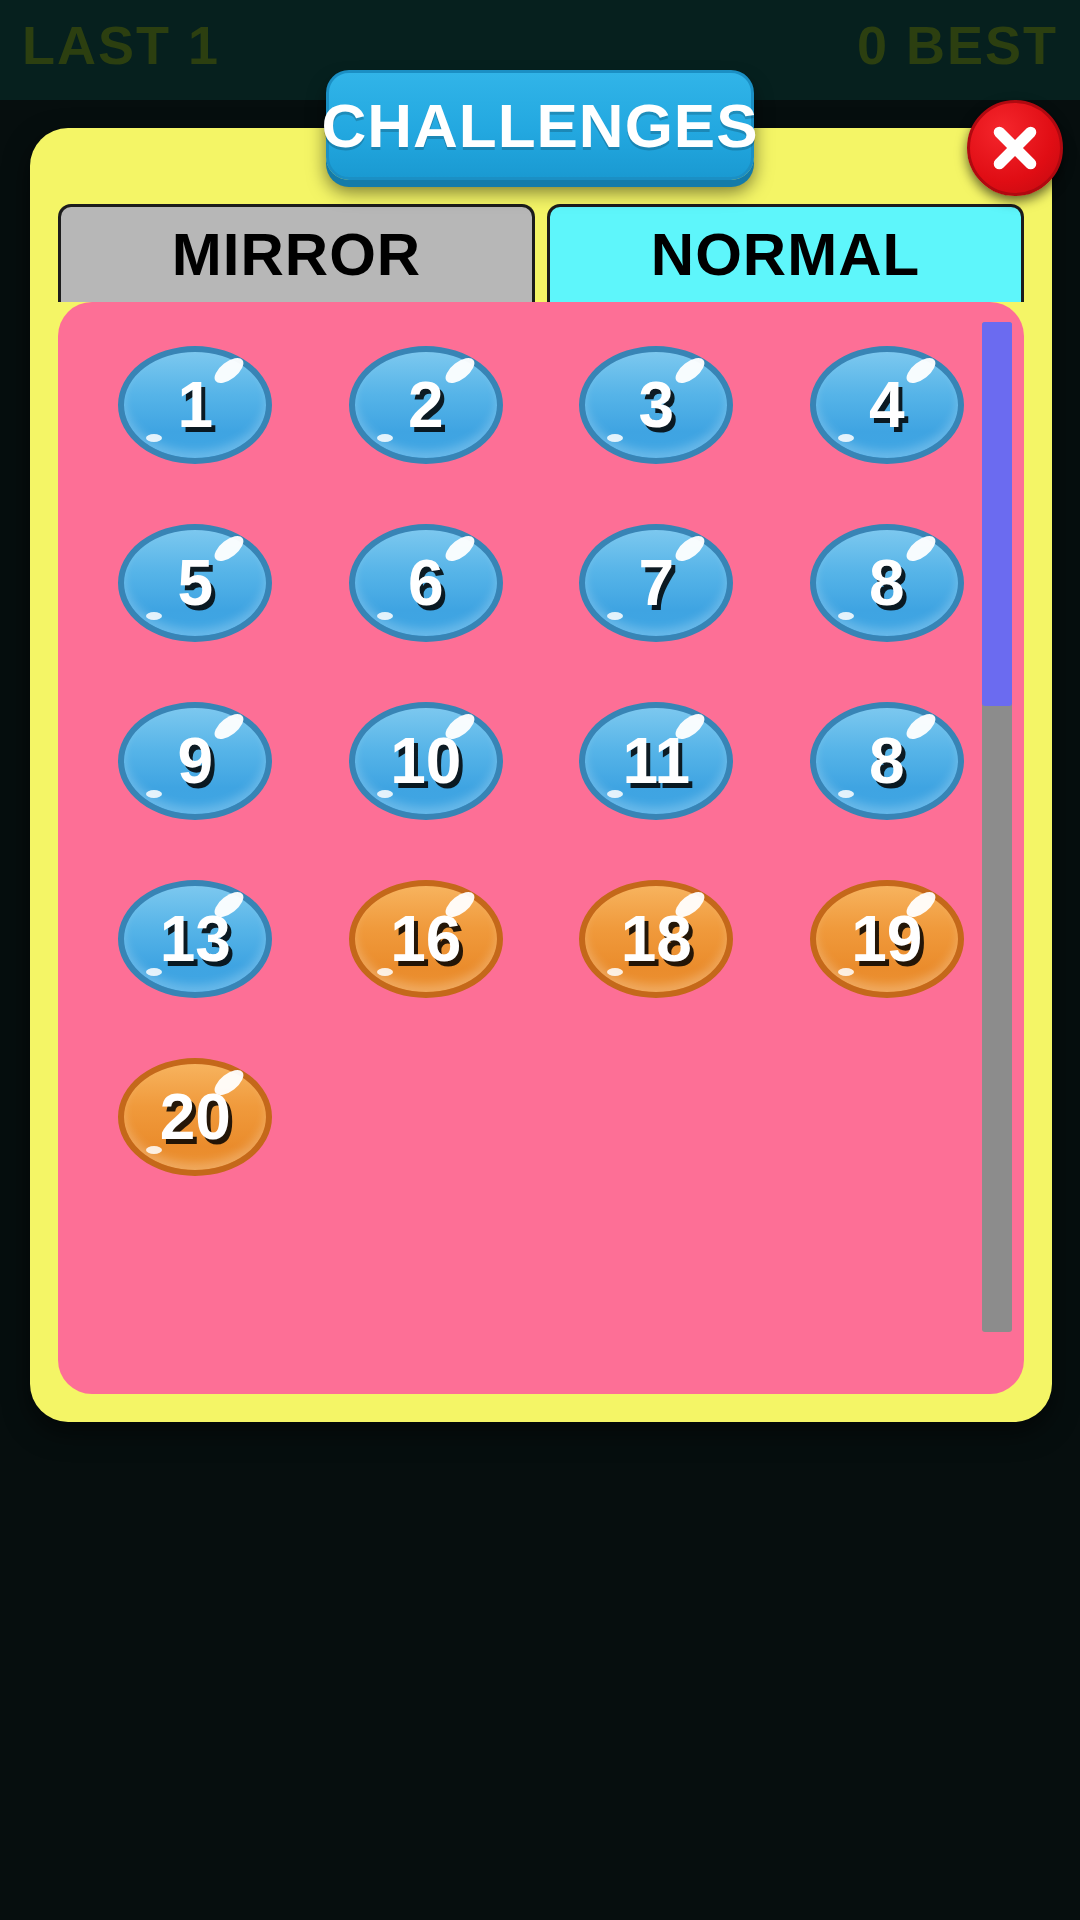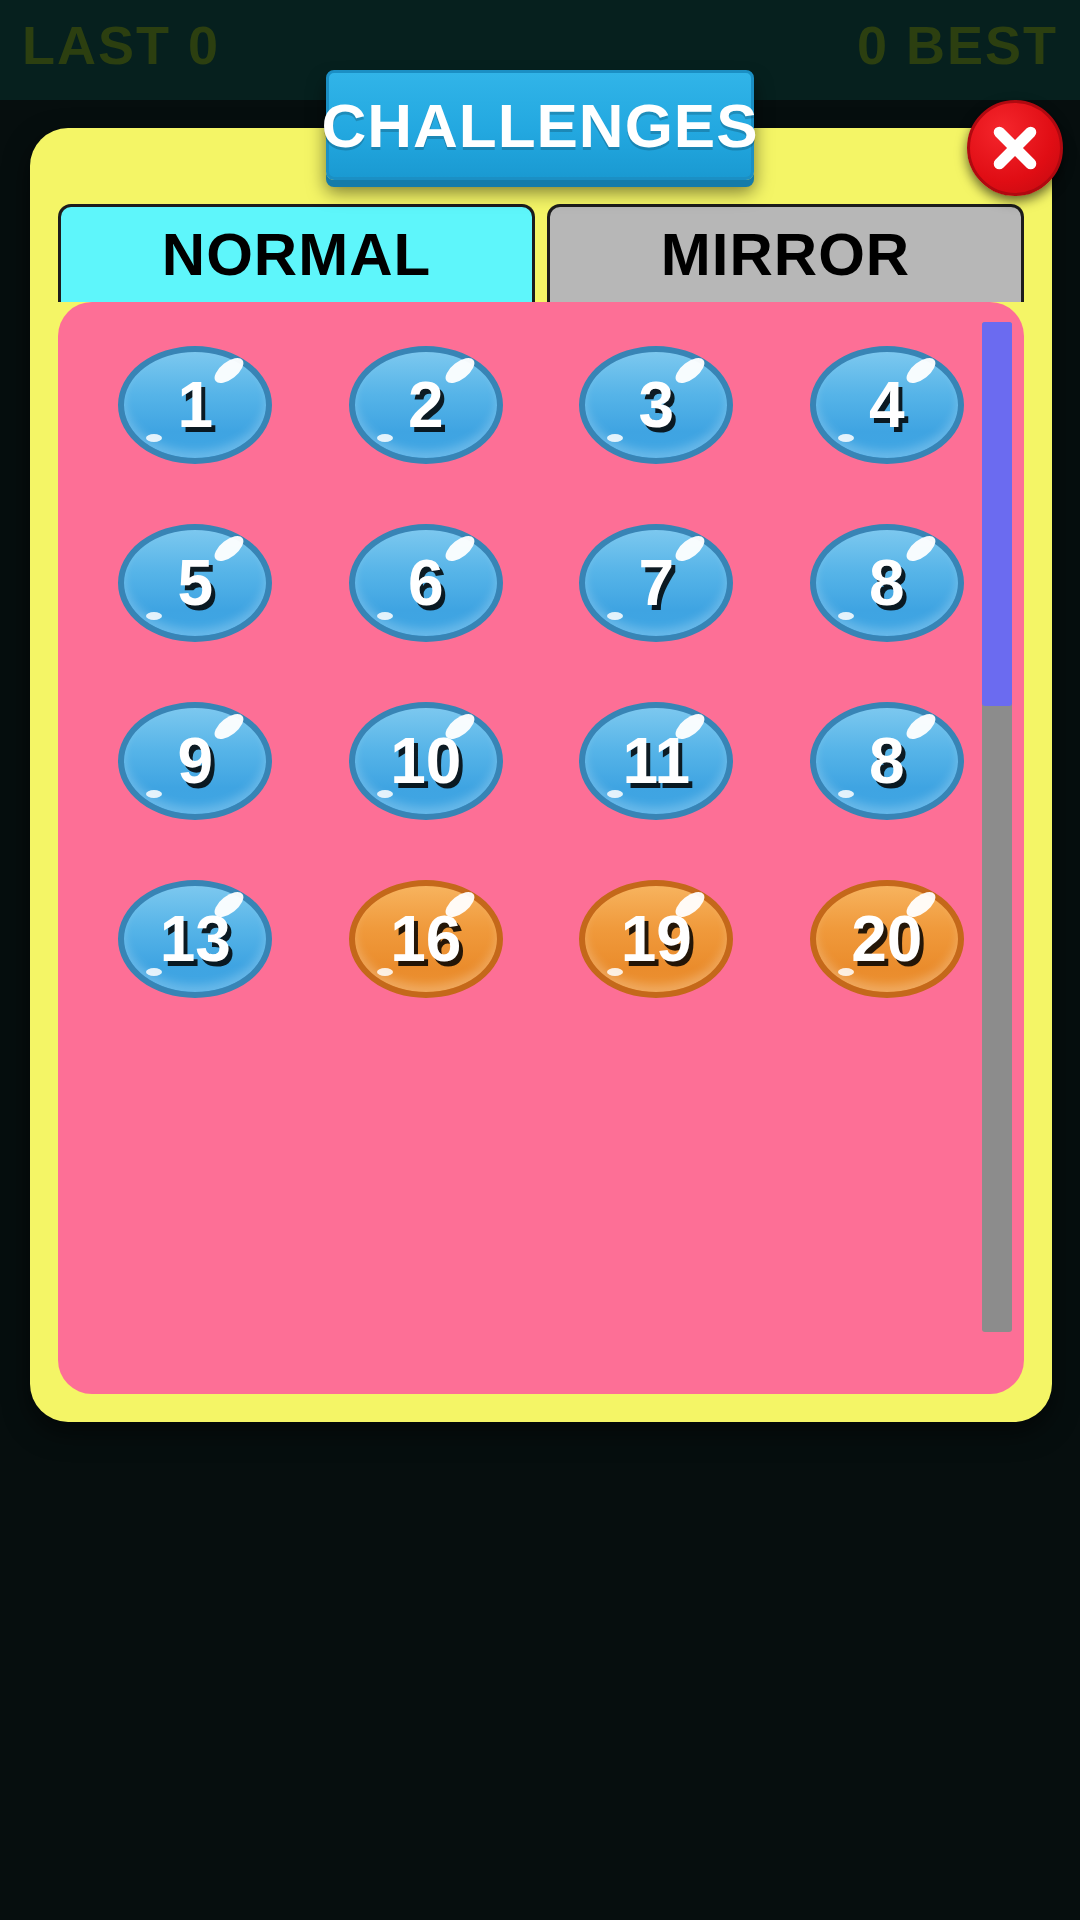--- a/index.html
+++ b/index.html
@@ -61,21 +61,21 @@
 
   
   #title-plate {
     position: absolute;
     left: 50%;
     transform: translateX(-50%);
     top: 70px;
     width: 428px;
     height: 110px;
     background: linear-gradient(180deg, #31b4e8 0%, #23a8e0 55%, #1a9ad2 100%);
-    border-radius: 8px;
+    border-radius: 23px;
     border: 3px solid #1b8fc4;
     box-shadow: 0 7px 0 #147ba9, 0 12px 18px rgba(0,0,0,0.5);
     display: flex;
     align-items: center;
     justify-content: center;
     z-index: 20;
   }
   #title-plate .label {
     color: #ffffff;
     font-size: 62px;
@@ -238,34 +238,34 @@
     border-radius: 3px;
     cursor: pointer;
   }
 </style>
 </head>
 <body>
 
 <div id="screen">
 
   <div class="scorebar">
-    <div class="score-text score-last">LAST 0</div>
+    <div class="score-text score-last">LAST 1</div>
     <div class="score-text score-best">0 BEST</div>
   </div>
   <div class="bg-lower"></div>
 
   <div id="dialog">
 
     <div id="tabs">
+      <div class="tab inactive">
+        <span class="label">MIRROR</span>
+      </div>
       <div class="tab active">
         <span class="label">NORMAL</span>
       </div>
-      <div class="tab inactive">
-        <span class="label">MIRROR</span>
-      </div>
     </div>
 
     <div id="content">
       <div id="grid">
           <div class="level blue">
             <span class="num">1</span>
           </div>
           <div class="level blue">
             <span class="num">2</span>
           </div>
@@ -297,20 +297,23 @@
             <span class="num">11</span>
           </div>
           <div class="level blue">
             <span class="num">8</span>
           </div>
           <div class="level blue">
             <span class="num">13</span>
           </div>
           <div class="level orange">
             <span class="num">16</span>
+          </div>
+          <div class="level orange">
+            <span class="num">18</span>
           </div>
           <div class="level orange">
             <span class="num">19</span>
           </div>
           <div class="level orange">
             <span class="num">20</span>
           </div>
         </div>
 
       <div id="scrollbar-track">

